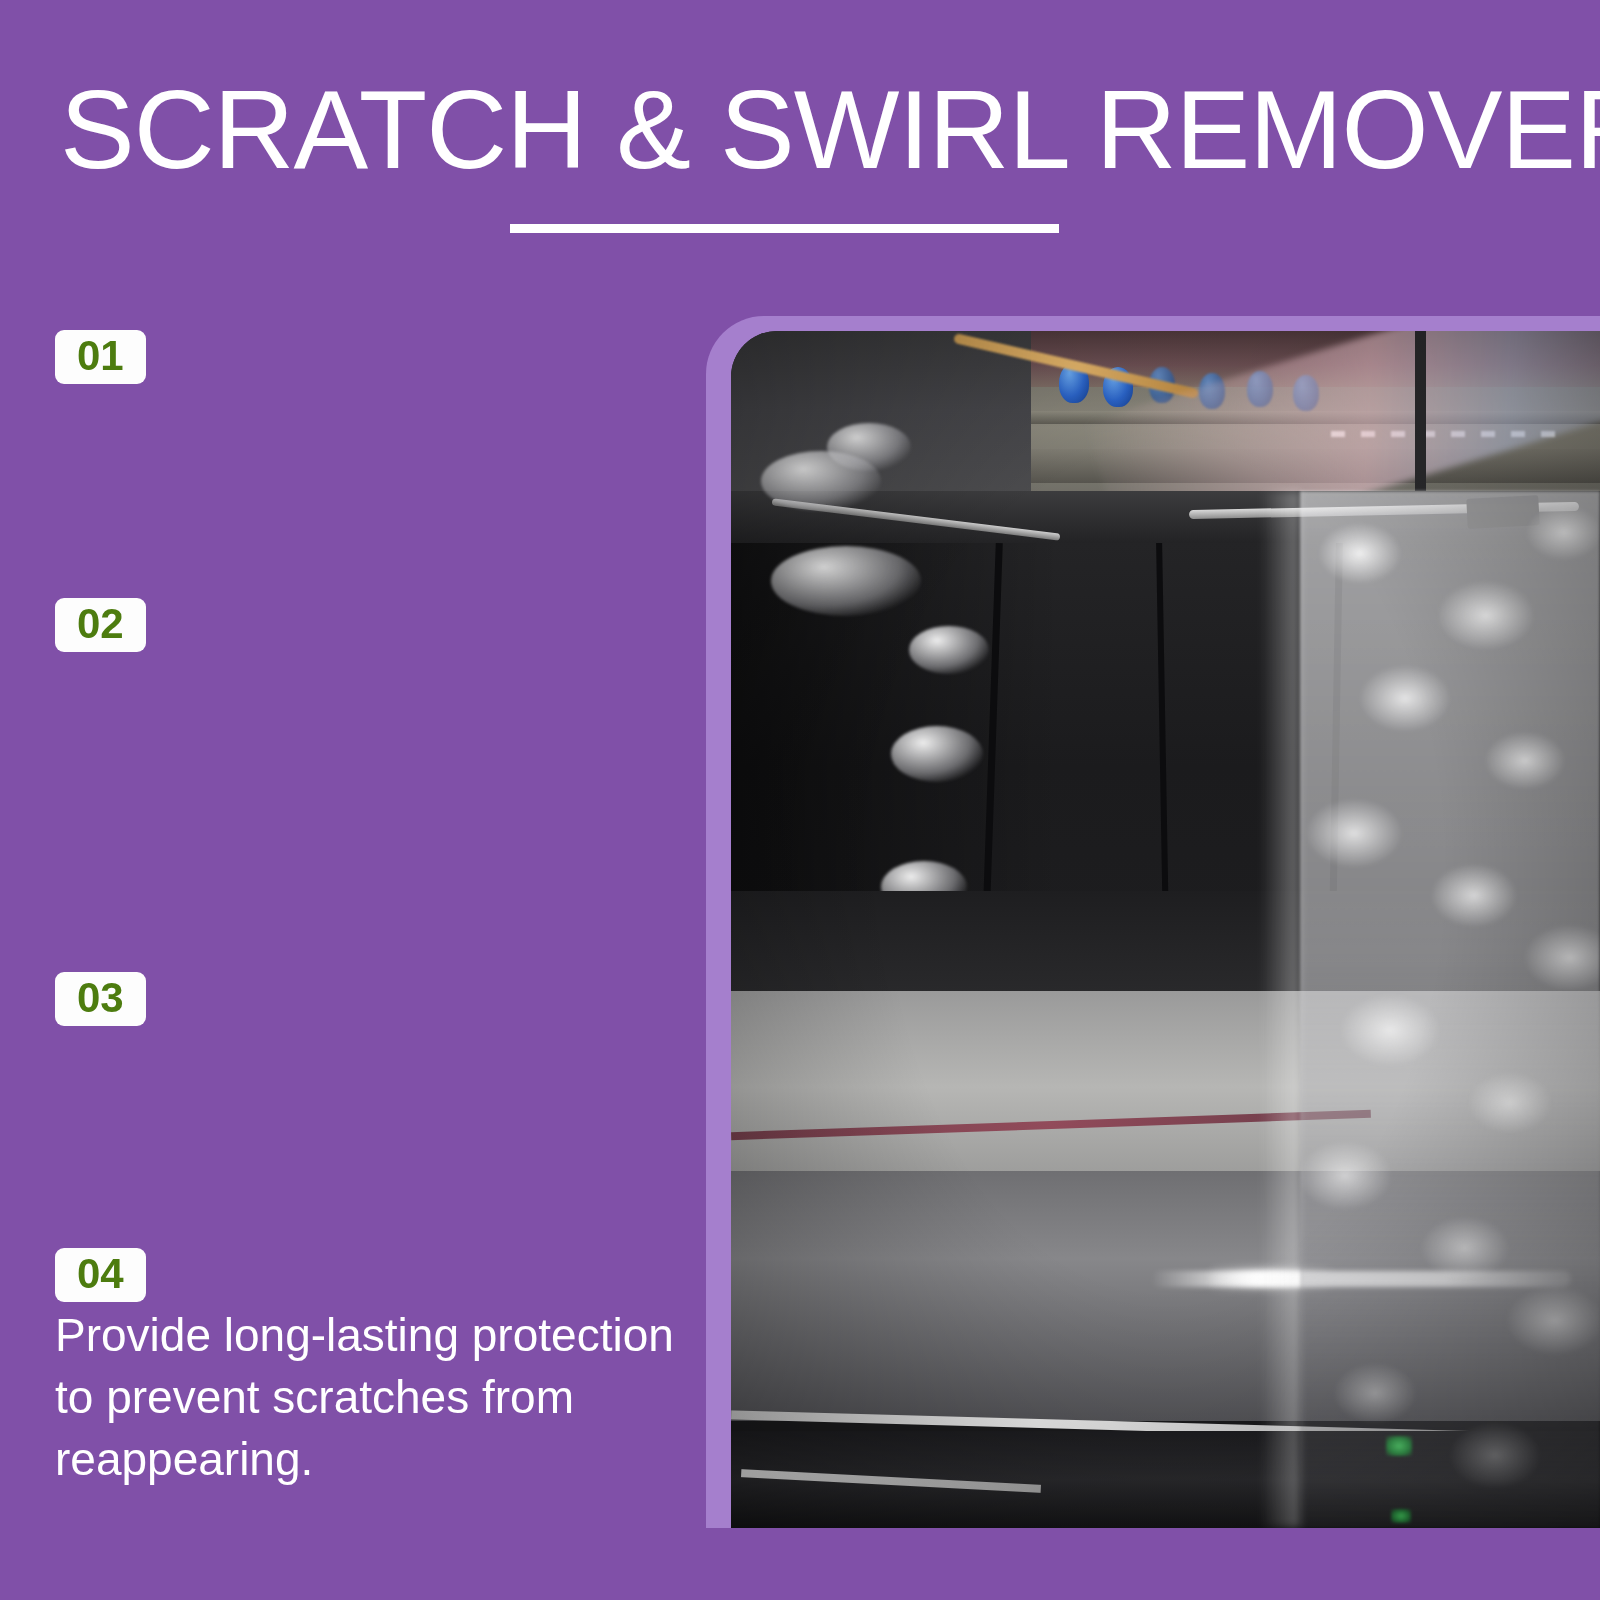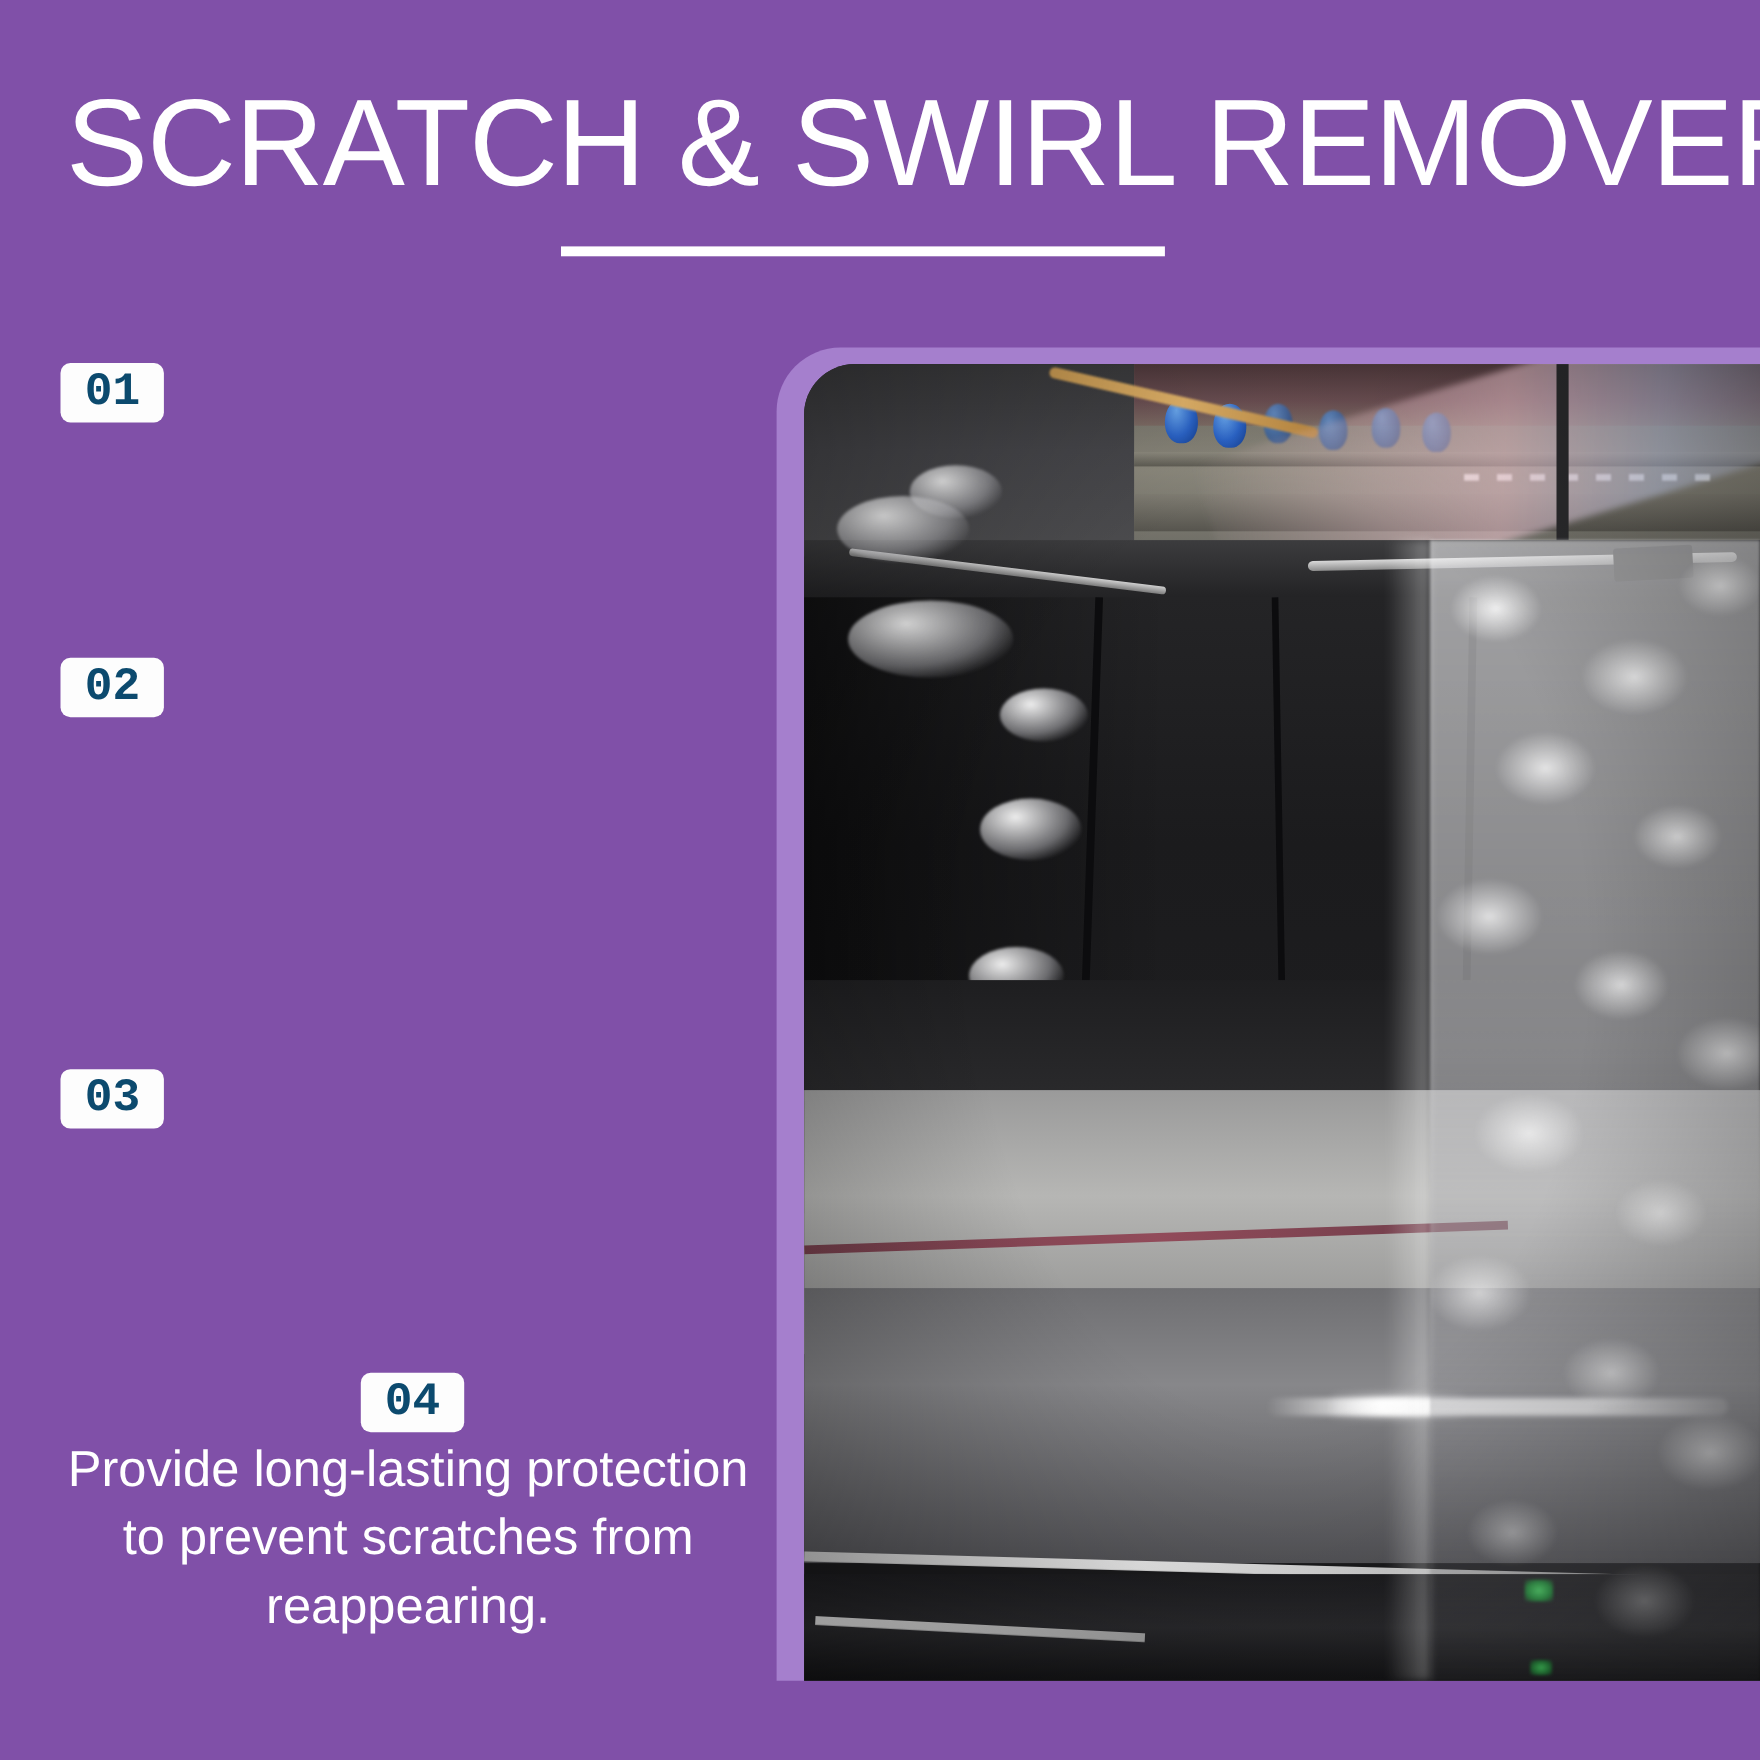--- a/index.html
+++ b/index.html
@@ -35,43 +35,43 @@
   
   .features{
     position:absolute;
     left:0; top:0;
     width:700px; height:1600px;
   }
   .feature{position:absolute;left:55px;width:640px;}
   .badge{
     display:inline-block;
     background:#fdfdfd;
-    color:#0c4a6e;
+    color:#4d7c0f;
     font-size:42px;
     font-weight:bold;
     line-height:50px;
     padding:1px 22px 3px 22px;
     border-radius:9px;
     letter-spacing:0px;
-    font-family:Liberation Mono, monospace;
+    font-family:Liberation Sans, sans-serif;
   }
   .ftext{
     margin-top:2px;
     color:#ffffff;
     font-size:46px;
     line-height:62px;
     font-weight:400;
     font-family:"Liberation Sans", sans-serif;
     max-width:632px;
   }
 
   .f1{top:330px;}
   .f2{top:598px;}
   .f3{top:940px;margin-top:32px;}
-  .f4{top:1248px;text-align:center;}
+  .f4{top:1248px;}
 
   
   .photo-frame{
     position:absolute;
     left:706px; top:316px;
     width:894px; height:1212px;
     background:#a57fcd;
     border-top-left-radius:58px;
   }
   .photo{

